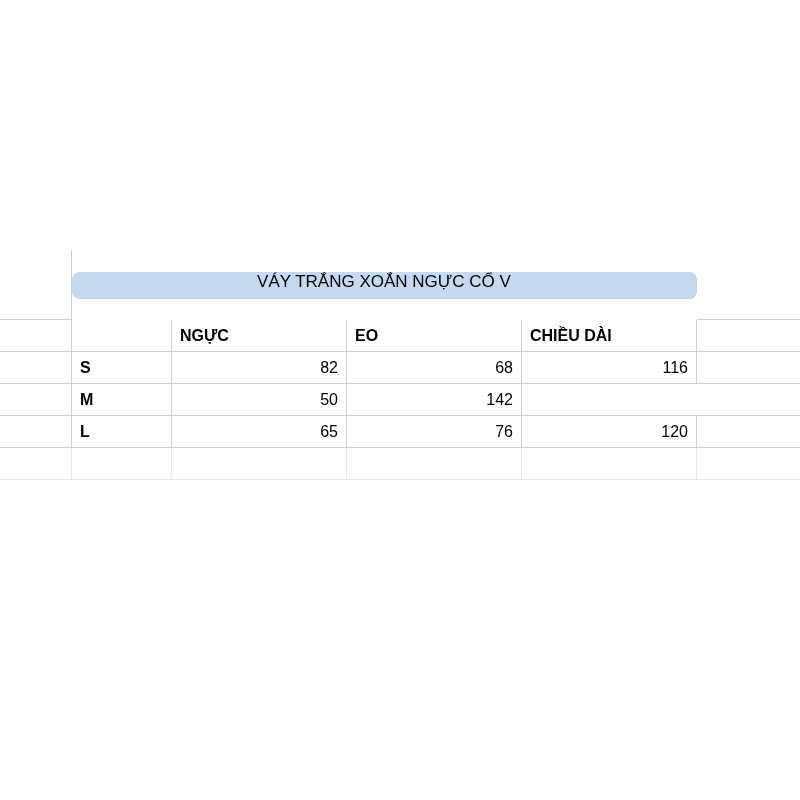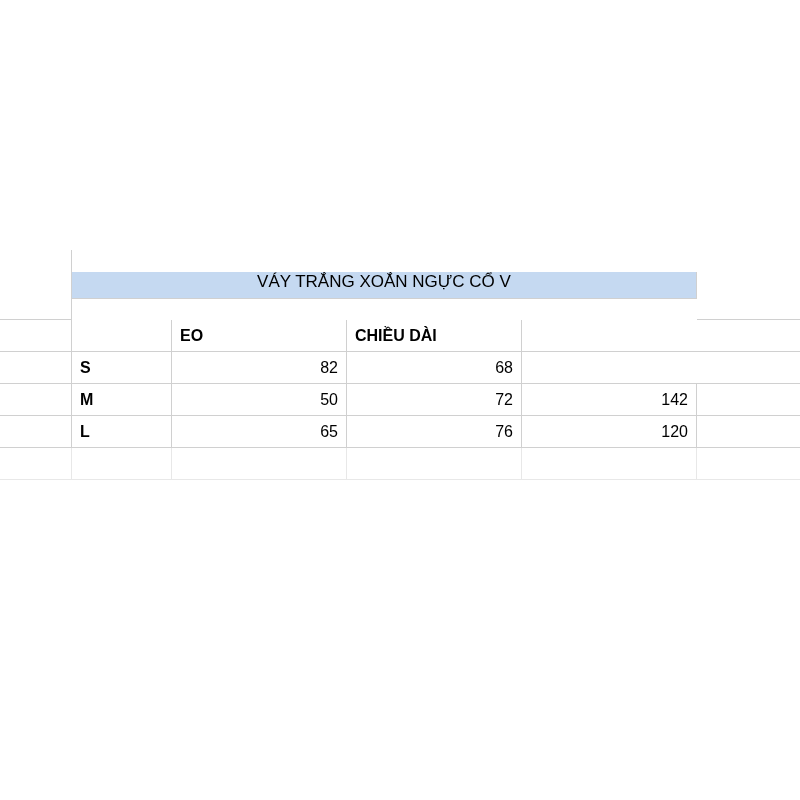--- a/index.html
+++ b/index.html
@@ -49,20 +49,21 @@
       width: 625px;
       background: #c5d9f1;
       border-right: 1px solid #d0d0d0;
       border-bottom: 1px solid #d0d0d0;
       display: flex;
       align-items: flex-end;
       justify-content: center;
       padding-bottom: 6px;
       font-size: 17px;
       color: #000;
+      border-radius: 8px;
     }
     .header-cell {
       font-weight: bold;
     }
     .num {
       justify-content: flex-end;
       text-align: right;
     }
     .label-cell {
       font-weight: bold;
@@ -77,53 +78,56 @@
     <div class="cell col-a" style="background:#fff;border-right:1px solid #d0d0d0;"></div>
     <div class="title-cell">
       <span>VÁY TRẮNG XOẮN NGỰC CỔ V</span>
     </div>
     <div class="cell col-rest" style="border-right:none;"></div>
   </div>
 
   <div class="row">
     <div class="cell col-a"></div>
     <div class="cell col-b header-cell"></div>
+    <div class="cell col-c header-cell">
+        <span>NGỰC</span>
+      </div>
     <div class="cell col-d header-cell">
         <span>EO</span>
       </div>
     <div class="cell col-e header-cell">
         <span>CHIỀU DÀI</span>
       </div>
     <div class="cell col-rest" style="border-right:none;"></div>
   </div>
 
   <div class="row">
     <div class="cell col-a"></div>
     <div class="cell col-b label-cell">
         <span>S</span>
       </div>
     <div class="cell col-c num">
         <span>82</span>
       </div>
     <div class="cell col-d num">
         <span>68</span>
       </div>
+    <div class="cell col-e num">
+        <span>116</span>
+      </div>
     <div class="cell col-rest" style="border-right:none;"></div>
   </div>
 
   <div class="row">
     <div class="cell col-a"></div>
     <div class="cell col-b label-cell">
         <span>M</span>
       </div>
     <div class="cell col-c num">
         <span>50</span>
-      </div>
-    <div class="cell col-d num">
-        <span>72</span>
       </div>
     <div class="cell col-e num">
         <span>142</span>
       </div>
     <div class="cell col-rest" style="border-right:none;"></div>
   </div>
 
   <div class="row">
     <div class="cell col-a"></div>
     <div class="cell col-b label-cell">

